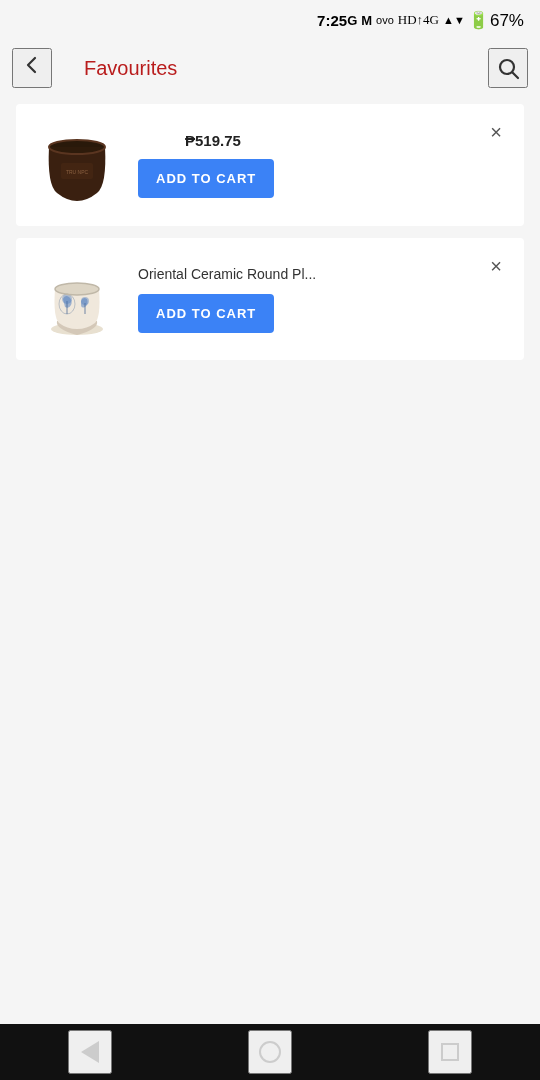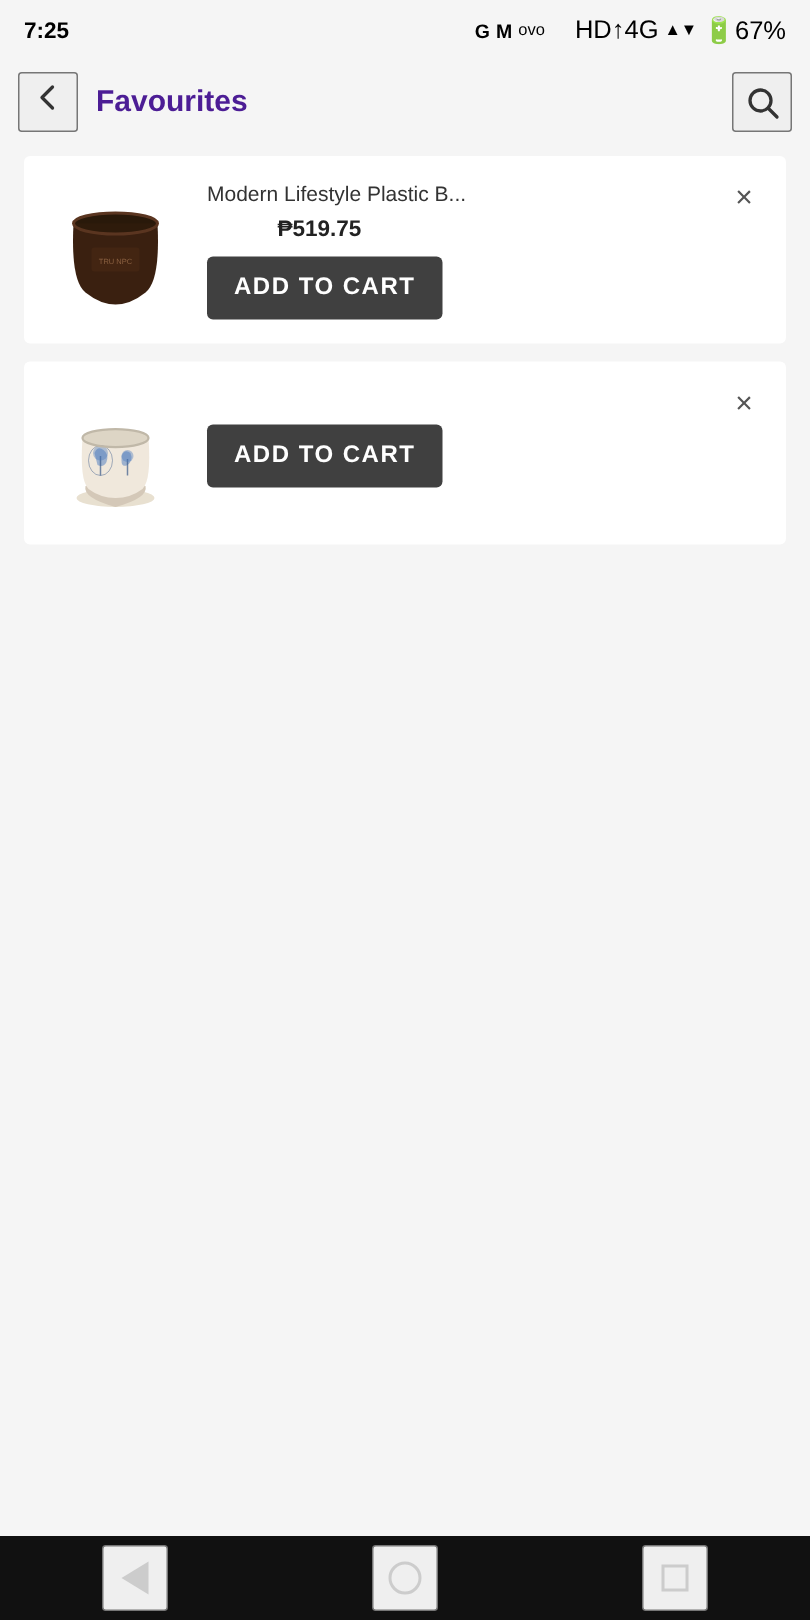--- a/index.html
+++ b/index.html
@@ -17,21 +17,21 @@
       position: relative;
     }
 
     
     .status-bar {
       width: 100%;
       height: 40px;
       background: #f5f5f5;
       display: flex;
       align-items: center;
-      justify-content: space-between;
+      justify-content: flex-end;
       padding: 0 16px;
     }
 
     .status-bar-time {
       font-size: 15px;
       font-weight: bold;
       color: #000;
     }
 
     .status-bar-icons {
@@ -63,22 +63,23 @@
     }
 
     .back-icon {
       font-size: 22px;
       color: #333;
     }
 
     .toolbar-title {
       flex: 1;
       font-size: 20px;
-      font-weight: 700;
-      color: #4c1d95;
+      font-weight: 400;
+      color: #b91c1c;
+      margin-left: 20px;
     }
 
     .search-button {
       width: 40px;
       height: 40px;
       display: flex;
       align-items: center;
       justify-content: center;
       cursor: pointer;
     }
@@ -144,26 +145,26 @@
     }
 
     .fav-price {
       font-size: 15px;
       color: #222;
       font-weight: bold;
       margin-left: 47px;
     }
 
     .add-to-cart-btn {
-      background: #404040;
+      background: #3b82f6;
       color: #fff;
       border: none;
       border-radius: 4px;
       padding: 12px 18px;
-      font-size: 16px;
+      font-size: 13px;
       font-weight: bold;
       letter-spacing: 1px;
       cursor: pointer;
       margin-top: 4px;
       width: fit-content;
     }
 
     .remove-button {
       position: absolute;
       top: 12px;
@@ -225,21 +226,21 @@
 </head>
 <body>
 
 <div class="status-bar">
   <span class="status-bar-time">7:25</span>
   <div class="status-bar-icons">
 
     <span style="font-size:13px;font-weight:bold;">G</span>
     <span style="font-size:13px;font-weight:bold;">M</span>
     <span style="font-size:11px;">ovo</span>
-    <span style="font-size:17px;margin-left:16px;">HD↑4G</span>
+    <span style="font-size:13px;margin-left:0;font-family:Liberation Serif, serif;">HD↑4G</span>
     <span style="font-size:11px;">▲▼</span>
     <span style="font-size:17px;">🔋67%</span>
   </div>
 </div>
 
 <div class="toolbar">
   <button class="back-button">
     <span class="back-icon">
       <svg width="22" height="22" viewBox="0 0 22 22" fill="none">
         <path d="M14 4L7 11L14 18" stroke="#333" stroke-width="2.2" stroke-linecap="round" stroke-linejoin="round"></path>
@@ -266,21 +267,20 @@
         <path d="M12 22 Q10 60 20 68 Q30 76 40 76 Q50 76 60 68 Q70 60 68 22 Z" fill="#3a2010"></path>
         <ellipse cx="40" cy="22" rx="28" ry="7" fill="#2a1a0a" opacity="0.7"></ellipse>
 
         <ellipse cx="40" cy="22" rx="28" ry="7" fill="none" stroke="#5a3520" stroke-width="2"></ellipse>
 
         <rect x="24" y="38" width="32" height="16" rx="2" fill="#4a2a14" opacity="0.6"></rect>
         <text x="40" y="49" text-anchor="middle" fill="#8a6040" font-size="5" font-family="Arial">TRU NPC</text>
       </svg>
     </div>
     <div class="fav-info">
-      <span class="fav-name">Modern Lifestyle Plastic B...</span>
       <span class="fav-price">₱519.75</span>
       <button class="add-to-cart-btn">ADD TO CART</button>
     </div>
     <button class="remove-button">×</button>
   </div>
 
   <div class="fav-card">
 
     <div class="fav-image-container">
       <svg class="pot-ceramic" viewBox="0 0 80 80" xmlns="http://www.w3.org/2000/svg">
@@ -298,20 +298,21 @@
 
         <line x1="30" y1="55" x2="30" y2="42" stroke="#3a5a8a" stroke-width="1" opacity="0.7"></line>
         <circle cx="30" cy="40" r="5" fill="#4a7abf" opacity="0.4"></circle>
         <line x1="48" y1="55" x2="48" y2="44" stroke="#3a5a8a" stroke-width="1" opacity="0.7"></line>
         <circle cx="48" cy="42" r="4" fill="#4a7abf" opacity="0.4"></circle>
 
         <ellipse cx="40" cy="30" rx="22" ry="6" fill="none" stroke="#c0b8a8" stroke-width="1.5"></ellipse>
       </svg>
     </div>
     <div class="fav-info">
+      <span class="fav-name">Oriental Ceramic Round Pl...</span>
       <button class="add-to-cart-btn">ADD TO CART</button>
     </div>
     <button class="remove-button">×</button>
   </div>
 
 </div>
 
 <div class="bottom-nav">
   <button class="nav-btn">
     <div class="nav-back-triangle"></div>

